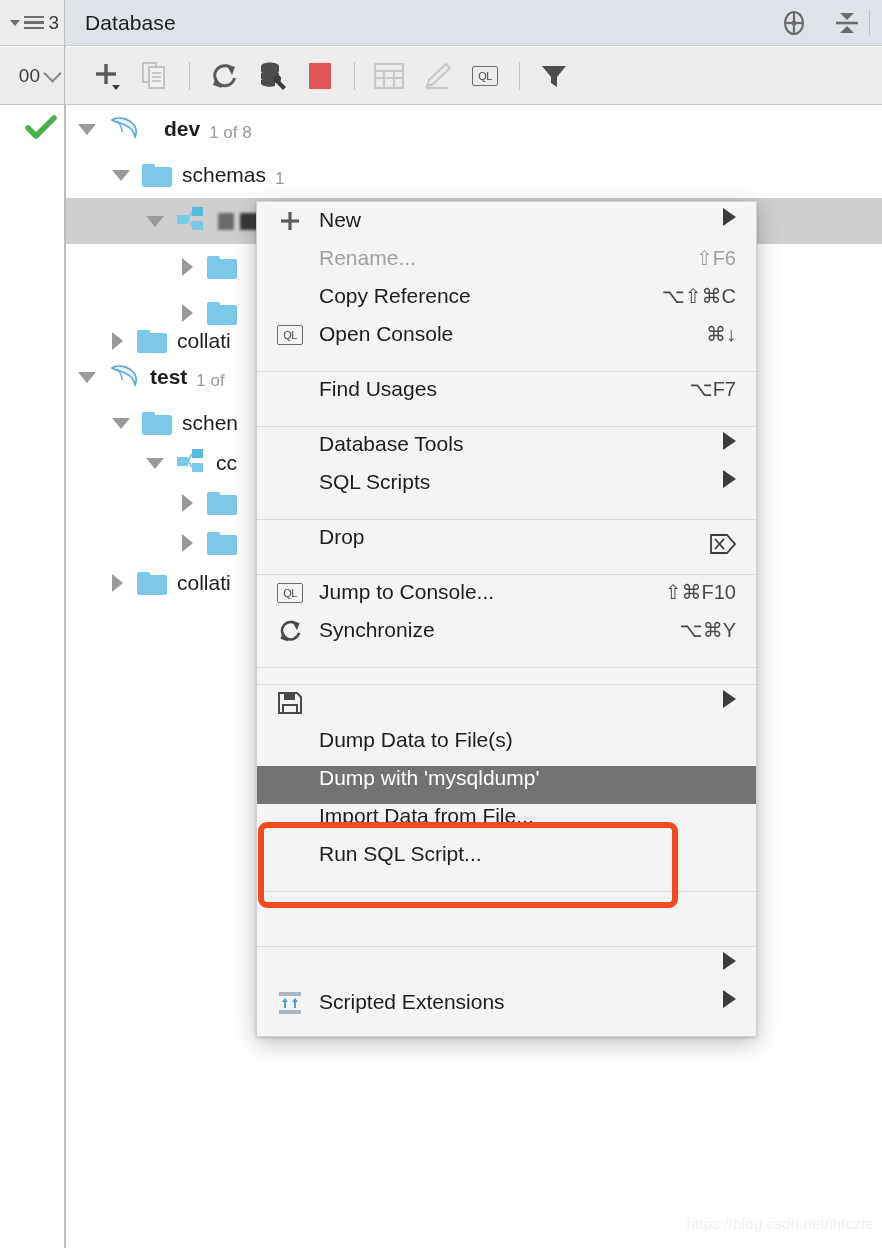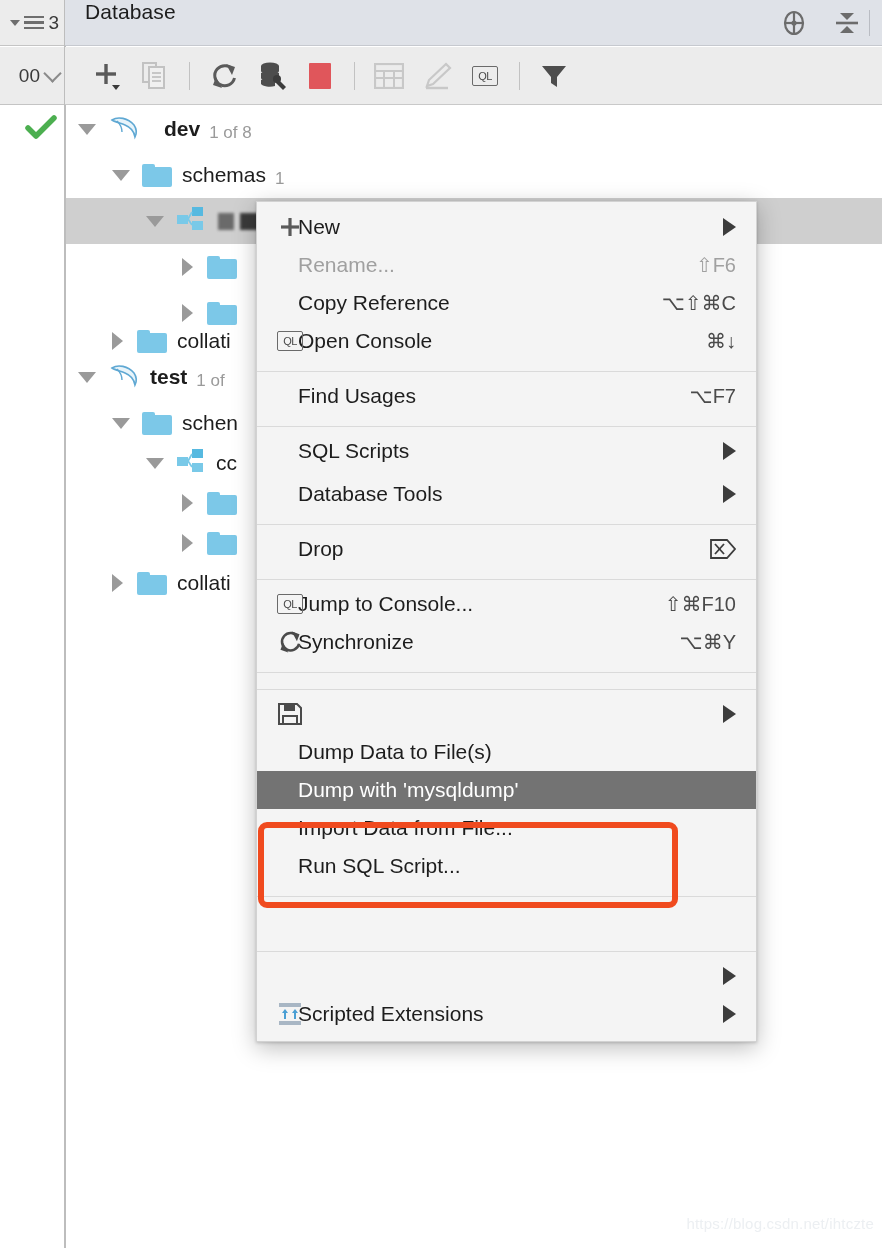--- a/index.html
+++ b/index.html
@@ -41,21 +41,21 @@
     position:absolute; left:0; top:106px; width:65px; height:44px;
     display:flex; align-items:center; justify-content:flex-end; padding-right:8px;
     background:#fff;
   }
   .ls-divider { position:absolute; left:64px; top:0; width:1.6px; height:1248px; background:#bdbdbd; }
 
   
   .panel-header {
     position:absolute; left:65px; top:0; width:817px; height:46px;
     background:#dfe2e8; border-bottom:1px solid #c6c9cf;
-    display:flex; 
+    display:flex; align-items:center;
   }
   .panel-title { margin-left:20px; font-size:21px; color:#1d1d1d; letter-spacing:.1px; }
   .ph-actions { margin-left:auto; display:flex; align-items:center; gap:26px; padding-right:22px; }
   .ph-actions svg { display:block; }
   .ph-sep { position:absolute; right:12px; top:10px; width:1.5px; height:26px; background:#b9bcc3; }
 
   
   .toolbar {
     position:absolute; left:65px; top:47px; width:817px; height:58px;
     background:#ececec; border-bottom:1px solid #c9c9c9;
@@ -102,22 +102,22 @@
 
   
   .ctxmenu {
     position:absolute; left:256px; top:201px; width:501px;
     background:#f4f4f4;
     border:1px solid #d2d2d2;
     box-shadow:0 6px 22px rgba(0,0,0,.26), 0 1px 3px rgba(0,0,0,.18);
     z-index:20;
   }
   .mi {
-    position:relative; height:38px; display:flex; align-items:center;
-    padding-left:7px; font-size:21px; color:#1d1d1d; white-space:nowrap;
+    position:relative; height:38px; display:flex; 
+    padding-left:28px; font-size:21px; color:#1d1d1d; white-space:nowrap;
   }
   .mi.disabled { color:#a0a0a0; }
   .mi.highlight { background:#737373; color:#ffffff; }
   .mi .mi-icon {
     position:absolute; left:18px; width:30px; height:26px;
     display:flex; align-items:center; justify-content:center;
   }
   .mi .mi-label { margin-left:34px; }
   .mi .mi-accel {
     margin-left:auto; padding-right:20px; font-size:20px; color:#4a4a4a;
@@ -400,27 +400,27 @@
     <div class="mi-sep"></div>
 
     <div class="mi" style="margin-top:5px;">
       <span class="mi-label">Find Usages</span>
       <span class="mi-accel">⌥F7</span>
     </div>
 
     <div style="height:6px;"></div>
     <div class="mi-sep"></div>
 
+    <div class="mi" style="margin-top:5px;">
+      <span class="mi-label">Database Tools</span>
+      <span class="submenu-arrow"></span>
+    </div>
+
     <div class="mi">
       <span class="mi-label">SQL Scripts</span>
-      <span class="submenu-arrow"></span>
-    </div>
-
-    <div class="mi" style="margin-top:5px;">
-      <span class="mi-label">Database Tools</span>
       <span class="submenu-arrow"></span>
     </div>
 
     <div style="height:6px;"></div>
     <div class="mi-sep"></div>
 
     <div class="mi" style="margin-top:5px;">
       <span class="mi-label">Drop</span>
       <span class="mi-accel" style="display:flex;align-items:center;">
         <svg width="26" height="20" viewBox="0 0 26 20">

